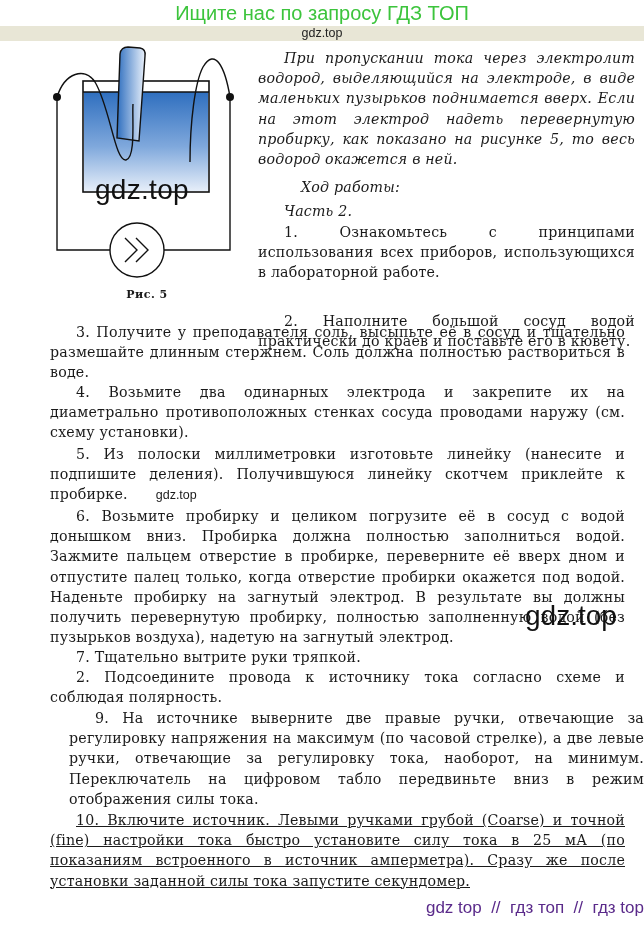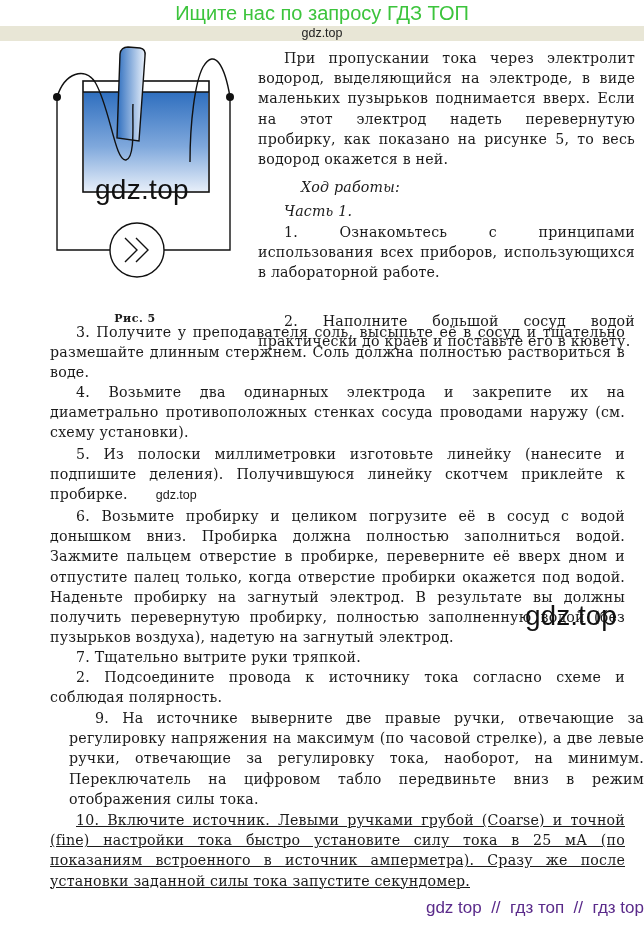--- a/index.html
+++ b/index.html
@@ -8,22 +8,22 @@
   .top-banner { position:absolute; left:0; top:0; width:644px; height:26px;
          text-align:center; font-family:"Liberation Sans",sans-serif; font-size:20px;
          line-height:26px; }
   .site-band { position:absolute; left:0; top:26px; width:644px; height:15px;
          background:#e8e6d6; text-align:center; font-family:"Liberation Sans",sans-serif;
          font-size:12.5px; line-height:15px; color:#222; }
   .figure { position:absolute; left:40px; top:42px; width:210px; height:265px; }
   .figure svg { position:absolute; left:0; top:0; }
   .fig-wm { position:absolute; left:55px; top:132px; font-family:"Liberation Sans",sans-serif;
          font-size:28px; color:#111; letter-spacing:0.3px; }
-  .fig-caption { position:absolute; left:0; width:190px; top:246px; text-align:center;
-         font-size:11px; font-weight:bold; letter-spacing:0.5px;margin-top:24px; }
+  .fig-caption { position:absolute; left:12px; width:190px; top:246px; text-align:center;
+         font-size:11px; font-weight:bold; letter-spacing:0.5px; }
   .para { position:absolute; font-size:14.2px; line-height:20.2px; text-align:justify;
           text-align-last:left; letter-spacing:0.2px; }
   .para p { margin:0; }
   .indent { text-indent:26px; }
   .right-col { left:258px; width:377px; }
   .full { left:50px; width:575px; }
   .italic-center { font-style:italic; text-align:center; }
   .wm-inline { font-family:"Liberation Sans",sans-serif; font-size:12.5px; margin-left:28px; letter-spacing:0; }
   .wm-big { position:absolute; left:525px; top:600px; font-family:"Liberation Sans",sans-serif;
          font-size:28px; color:#111; }
@@ -69,28 +69,28 @@
     <polyline points="190,55 190,208 124,208" fill="none" stroke="#111" stroke-width="1.4"></polyline>
 
     <circle cx="97" cy="208" r="27" fill="#fff" stroke="#111" stroke-width="1.4"></circle>
     <polyline points="85,196 97,208 85,220" fill="none" stroke="#111" stroke-width="1.4"></polyline>
     <polyline points="96,196 108,208 96,220" fill="none" stroke="#111" stroke-width="1.4"></polyline>
   </svg>
   <div class="fig-wm">gdz.top</div>
   <div class="fig-caption">Рис. 5</div>
 </div>
 
-<div class="para right-col" style="top:48px;">
+<div class="para right-col" style="top:48px;font-style:italic;">
   <p class="indent">При пропускании тока через электролит водород, выделяющийся на электроде, в виде маленьких пузырьков поднимается вверх. Если на этот электрод надеть перевернутую пробирку, как показано на рисунке 5, то весь водород окажется в ней.</p>
 </div>
 
 <div class="para right-col italic-center" style="top:177px;margin-left:43px;">Ход работы:</div>
 
 <div class="para right-col" style="top:201px;">
-  <p class="indent" style="font-style:italic;">Часть 1.</p>
+  <p class="indent" style="font-style:italic;">Часть 2.</p>
 </div>
 
 <div class="para right-col" style="top:222px;">
   <p class="indent">1. Ознакомьтесь с принципами использования всех приборов, использующихся в лабораторной работе.</p>
 </div>
 
 <div class="para right-col" style="top:271px;margin-top:40px;">
   <p class="indent">2. Наполните большой сосуд водой практически до краев и поставьте его в кювету.</p>
 </div>
 

